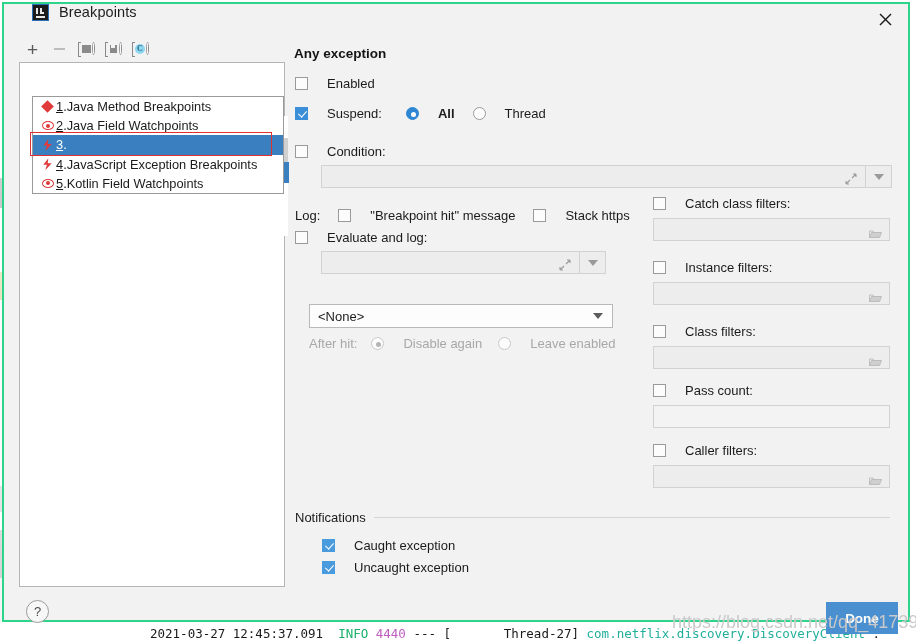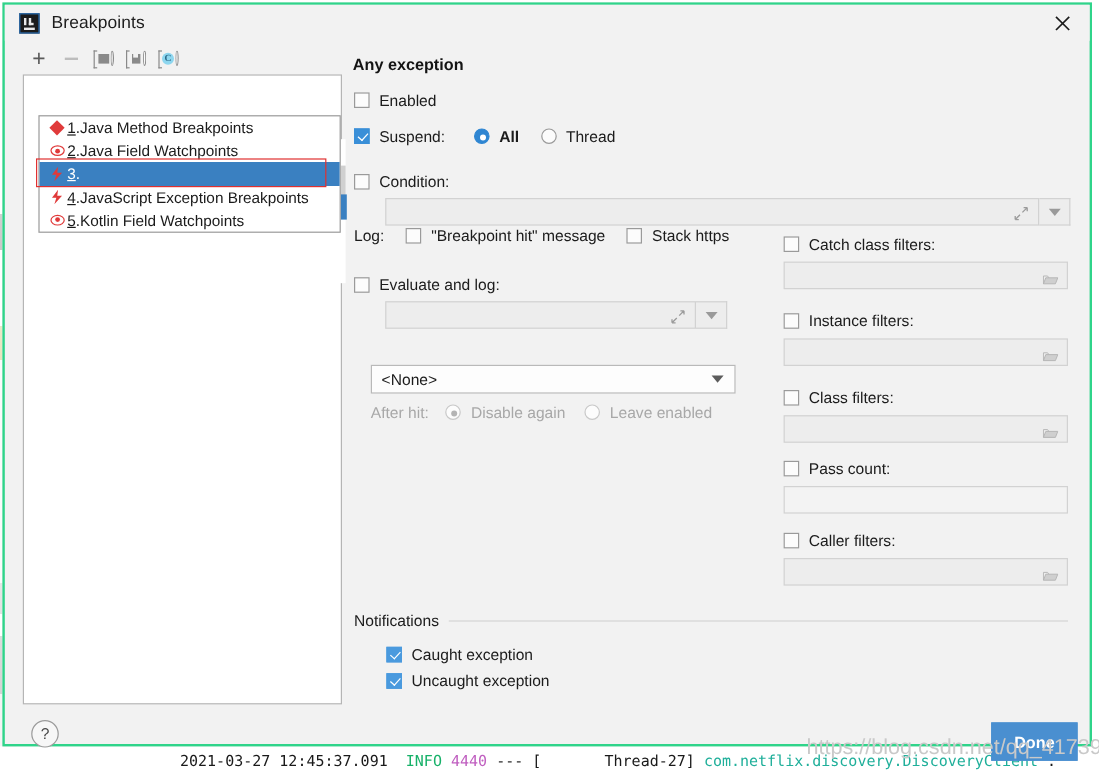--- a/index.html
+++ b/index.html
@@ -55,22 +55,23 @@
     position: absolute; left: 2px; top: 2px;
     width: 908px; height: 620px;
     background: #f2f2f2;
     border: 2px solid #2fd48a;
     box-sizing: border-box;
   }
 
   
   .titlebar {
     position: relative; height: 30px;
-    display: flex; align-items: center;
+    display: flex; align-items: flex-start;
     background: #f2f2f2;
+    padding-left: 16px;
   }
   .app-icon {
     width: 17px; height: 17px; margin-left: 12px;
     background: #1b1b1b;
     border: 1.5px solid #2a6fb5;
     box-sizing: border-box;
     position: relative;
     flex: none;
   }
   .app-icon:before {
@@ -242,21 +243,21 @@
   }
   .rb.selected { background: #2f86d2; border-color: #2f86d2; }
   .rb.selected:after {
     content:""; position:absolute; left:4px; top:4px; width:5px; height:5px;
     border-radius:50%; background:#ffffff;
   }
   .rb.dim { border-color: #c8c8c8; }
   .rb.dim.selected { background: #fcfcfc; border-color: #c8c8c8; }
   .rb.dim.selected:after { background: #b4b4b4; }
 
-  .lbl { font-size: 13px; color: #1b1b1b; margin-left: 8px; white-space: nowrap;}
+  .lbl { font-size: 13px; color: #1b1b1b; margin-left: 19px; white-space: nowrap;}
   .lbl.dim { color: #a8a8a8; }
 
   .field {
     background: #ededed; border: 1px solid #d2d2d2; box-sizing: border-box;
     height: 23px; position: relative;
   }
   .field.plain { background: #f3f3f3; }
   .field .expand {
     position: absolute; right: 8px; top: 5px; width: 12px; height: 12px;
     color: #9b9b9b;
@@ -445,21 +446,21 @@
             <svg width="12" height="12" viewBox="0 0 12 12">
                 <path d="M11 1 L7 5 M11 1 L11 4 M11 1 L8 1 M1 11 L5 7 M1 11 L1 8 M1 11 L4 11" stroke="#9b9b9b" stroke-width="1.1" fill="none"></path>
               </svg>
           </span>
         </div>
         <div class="dd-btn">
             <span class="caret"></span>
           </div>
       </div>
 
-      <div class="row" style="position:absolute;left:1px;top:149px;">
+      <div class="row" style="position:absolute;left:1px;top:168px;">
         <span class="lbl" style="margin-left:0;">Log:</span>
         <span class="cb" style="margin-left:18px;"></span>
         <span class="lbl">"Breakpoint hit" message</span>
         <span class="cb" style="margin-left:18px;"></span>
         <span class="lbl">Stack https</span>
       </div>
 
       <div class="row" style="position:absolute;left:1px;top:190px;">
         <span class="cb"></span>
         <span class="lbl">Evaluate and log:</span>

